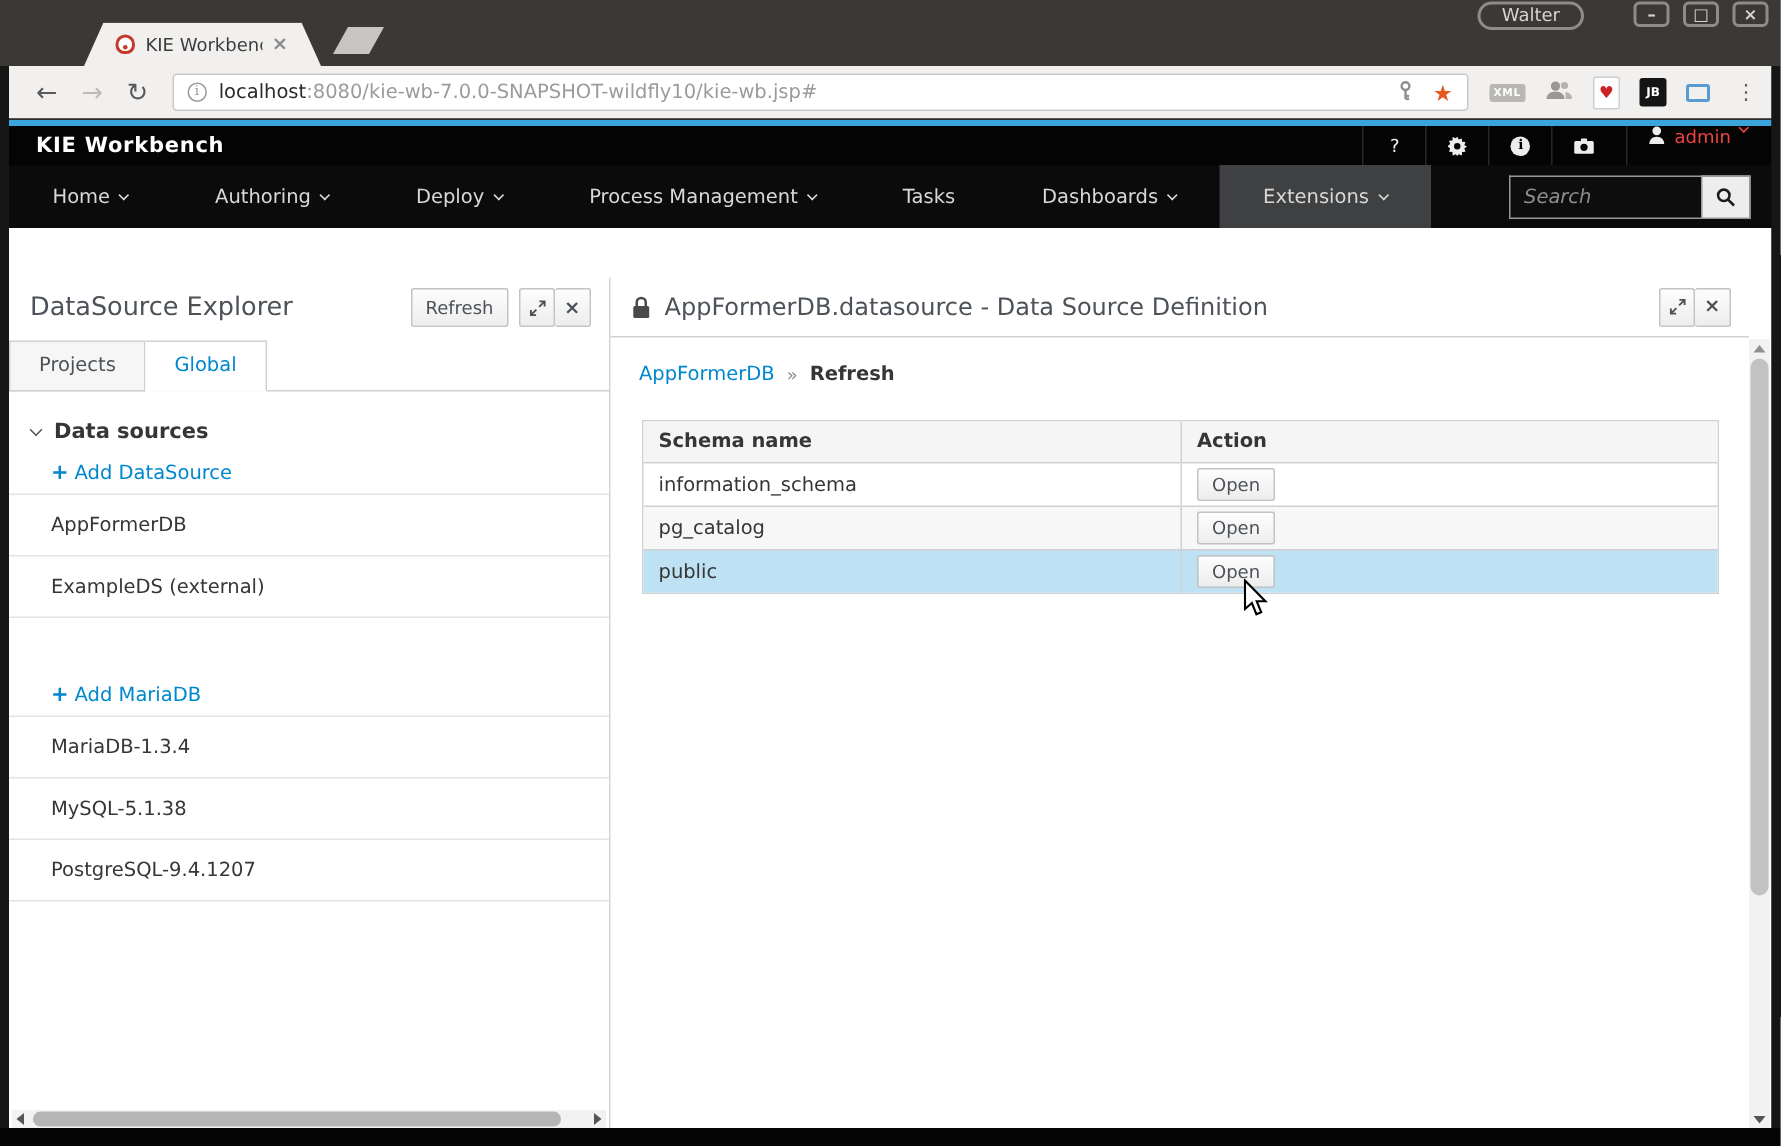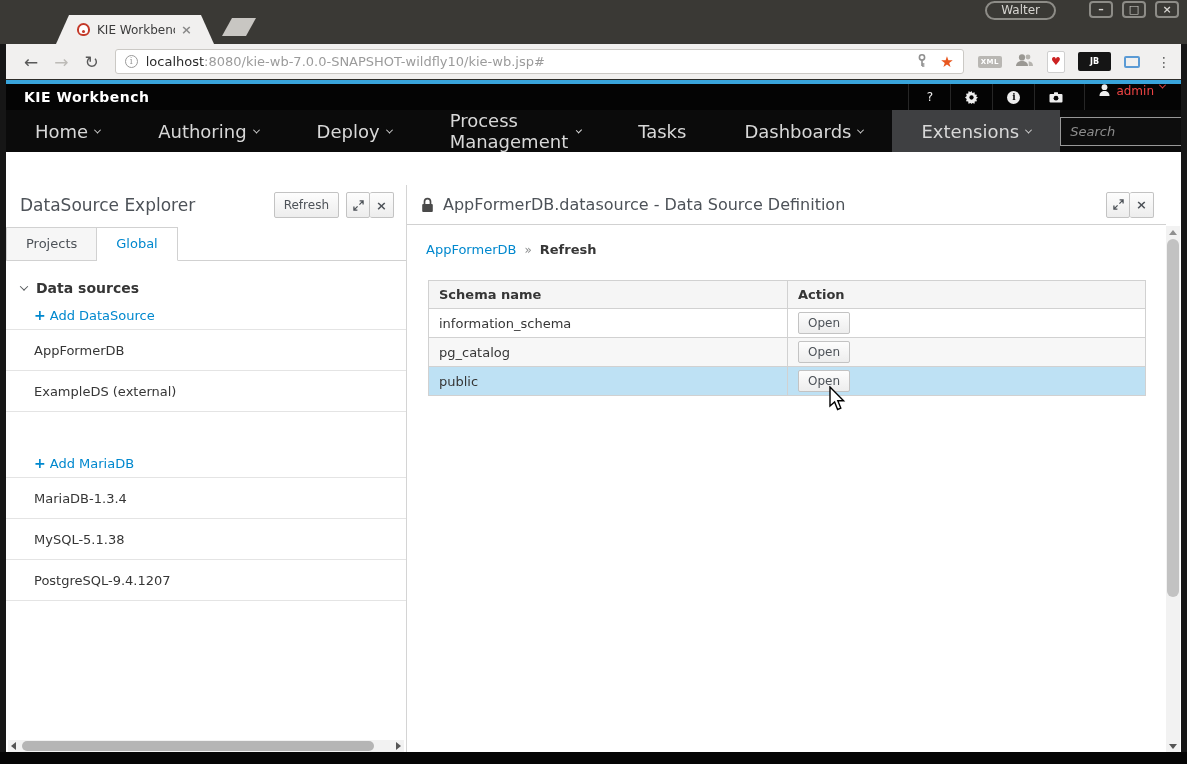--- a/index.html
+++ b/index.html
@@ -27,38 +27,38 @@
   .navglyph.disabled { color:#bdbbb7; }
   .urlbar { width:868px; height:25px; background:#fff; border:1px solid #cbc9c5; border-radius:3px; display:flex; align-items:center; padding:0 9px; margin-left:8px; }
   .siteinfo { width:13px; height:13px; border:1.5px solid #9a9a9a; border-radius:50%; color:#9a9a9a; font-size:9px; line-height:11px; text-align:center; font-family:"DejaVu Serif",serif; flex:none; margin-right:8px; }
   .urltext { font-size:13px; color:#9b9b9b; flex:1; white-space:nowrap; overflow:hidden; }
   .urltext b { color:#2b2b2b; font-weight:normal; }
   .keyicon { margin:0 4px; flex:none; }
   .star { color:#e8571f; font-size:15px; margin-left:8px; flex:none; }
   .extrow { display:flex; align-items:center; gap:13px; margin-left:14px; }
   .xmlbadge { background:#b9b7b3; color:#fff; font-size:7px; font-weight:bold; border-radius:2px; padding:2px 3px; letter-spacing:.5px; }
   .heartcard { width:18px; height:22px; background:#fff; border:1px solid #cfcfcf; border-radius:2px; color:#c22; font-size:11px; text-align:center; line-height:20px; }
-  .jbbadge { width:33px; height:19px; background:#151515; color:#fff; font-size:8px; font-weight:bold; border-radius:2px; text-align:center; line-height:19px; }
+  .jbbadge { width:18px; height:19px; background:#151515; color:#fff; font-size:8px; font-weight:bold; border-radius:2px; text-align:center; line-height:19px; }
   .frameicon { width:16px; height:12px; border:2px solid #5b9bd5; border-radius:2px; }
   .dots { font-size:14px; color:#5f5f5f; letter-spacing:0; margin-left:4px; }
   .toolbar-edge { position:absolute; top:79px; left:6px; width:1175px; height:1px; background:#2e2d29; }
 
   
   .bluestrip { position:absolute; top:80px; left:6px; width:1175px; height:4px; background:#39a5dc; }
   .masthead { position:absolute; top:84px; left:6px; width:1175px; height:26px; background:#040404; display:flex; align-items:center; }
   .brand { color:#fff; font-weight:bold; font-size:14px; letter-spacing:.5px; margin-left:18px; }
   .util { height:26px; display:flex; align-items:center; justify-content:center; width:42px; border-left:1px solid #262626; color:#ededed; font-size:12px; }
   .util:first-of-type { border-left:none; }
   .gear-svg, .cam-svg { display:block; }
   .infodisc { width:13px; height:13px; background:#ededed; border-radius:50%; color:#040404; font-size:9px; font-weight:bold; text-align:center; line-height:13px; font-family:"DejaVu Serif",serif; }
   .usercell { height:26px; display:flex; align-items:flex-start; gap:6px; color:#ef4444; font-size:12px; padding:0 16px 0 14px; border-left:1px solid #262626;margin-left:8px; }
 
   
   .navbar { position:absolute; top:110px; left:6px; width:1175px; height:42px; background:#0b0b0b; display:flex; align-items:stretch; }
-  .navitem { display:flex; align-items:center; gap:7px; padding:0 29px; color:#d8d8d8; font-size:18px; }
+  .navitem { display:flex; align-items:center; gap:7px; padding:0 29px; color:#d8d8d8; font-size:13px; }
   .navitem.active { background:#3f4042; }
   .chev { display:inline-block; width:6px; height:6px; border-right:1.5px solid currentColor; border-bottom:1.5px solid currentColor; transform:rotate(45deg) translate(-1px,-1px); }
   .chev.small { width:5px; height:5px; border-width:1px; }
   .chev.right { transform:rotate(-45deg); }
   .searchwrap { margin-left:auto; align-self:center; margin-right:14px; display:flex; }
   .searchinput { width:128px; height:29px; background:#0d0d0d; border:1px solid #989898; border-right:none; color:#bbb; font-size:13px; font-style:italic; padding:0 9px; outline:none; font-family:inherit; }
   .searchinput::placeholder { color:#8d8d8d; font-style:italic; }
   .searchbtn { width:33px; height:29px; background:#ededed; border:1px solid #989898; display:flex; align-items:center; justify-content:center; }
 
   

